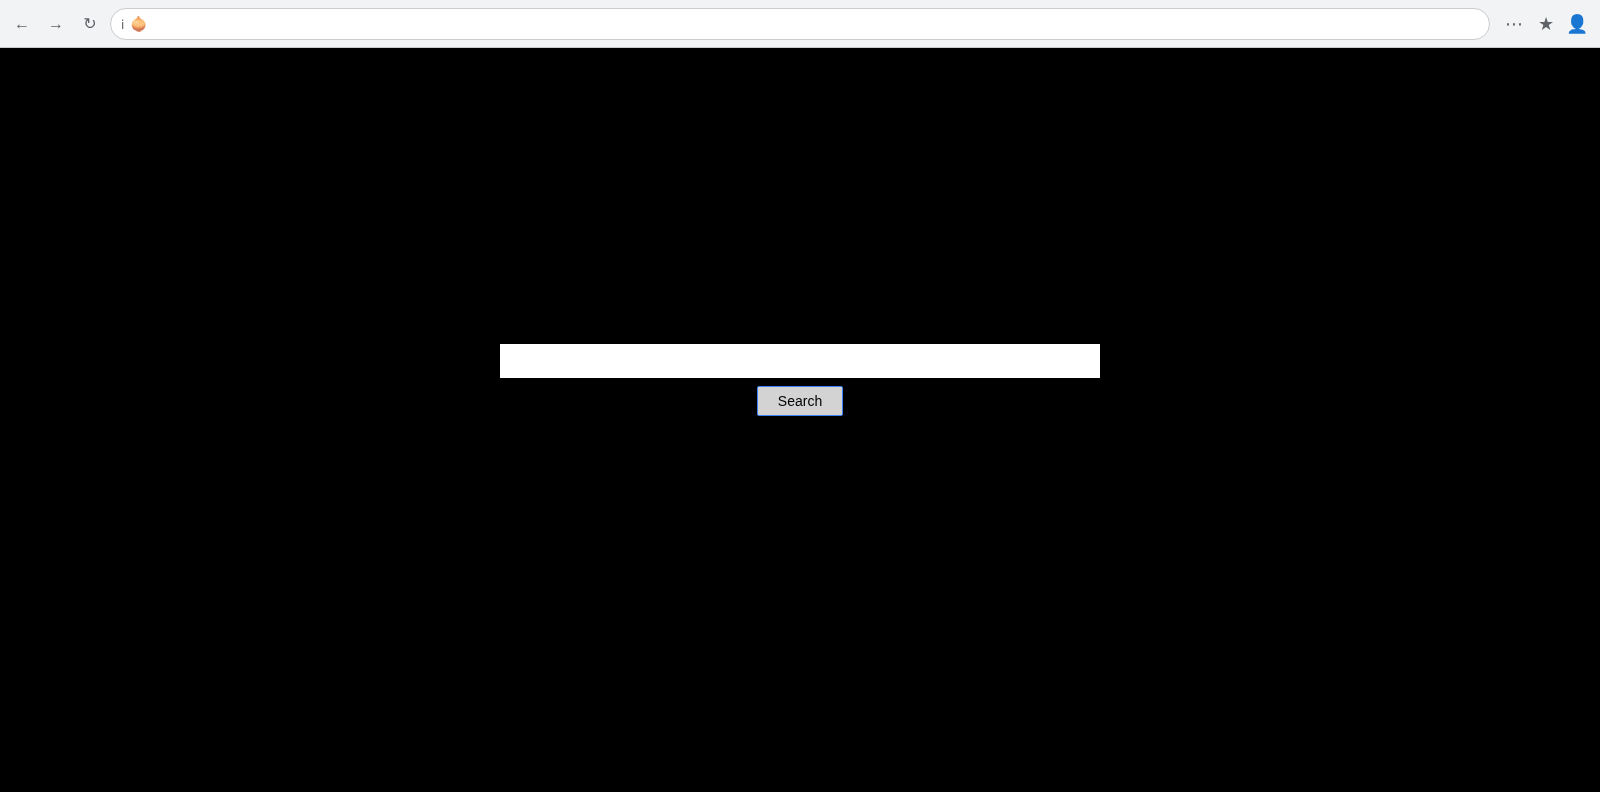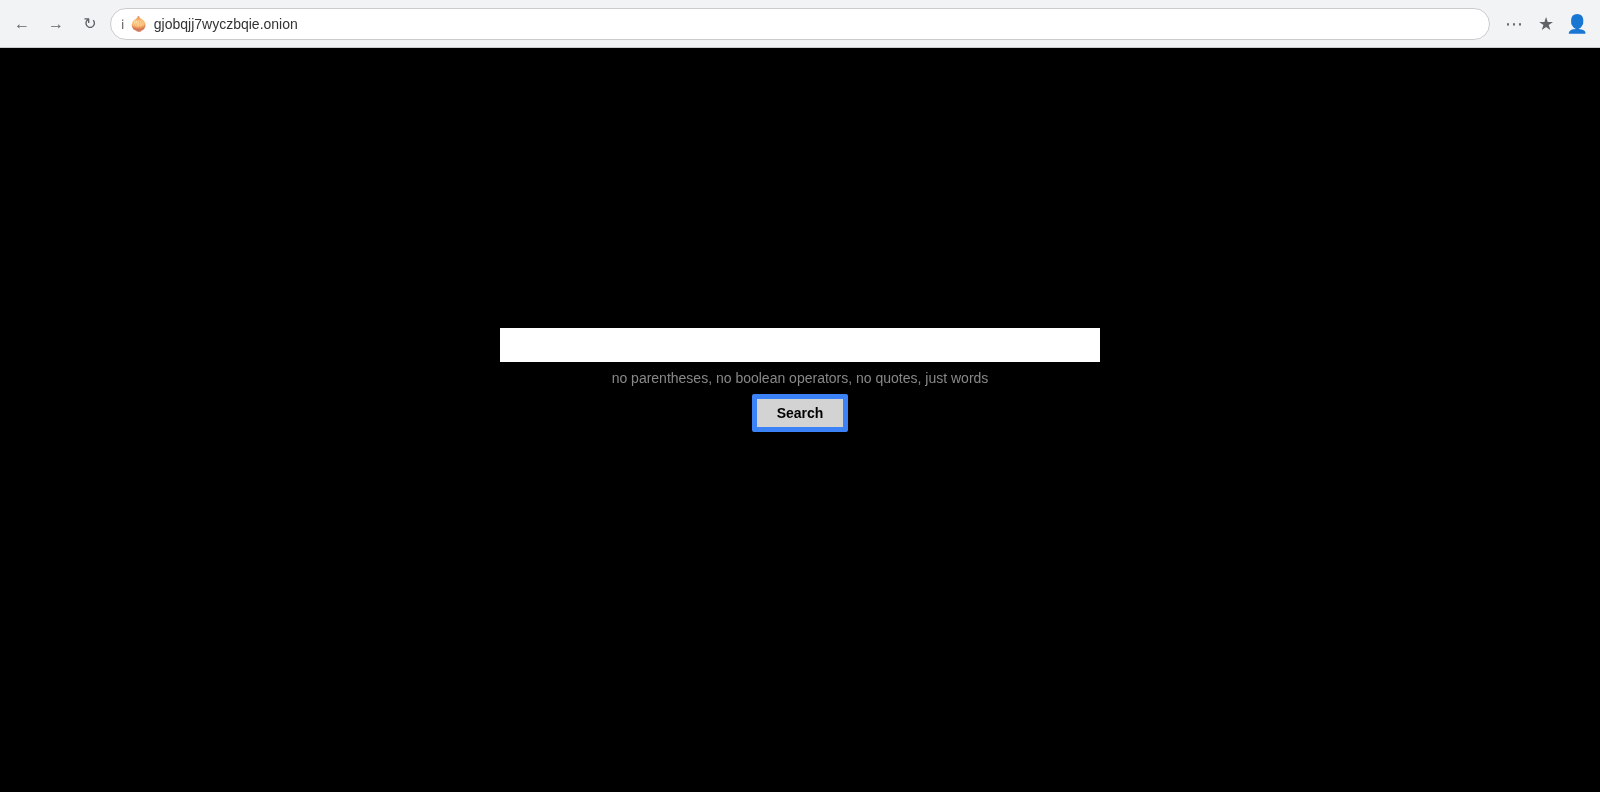--- a/index.html
+++ b/index.html
@@ -139,53 +139,50 @@
     }
 
     .search-hint {
       color: #888;
       font-size: 14px;
       text-align: center;
     }
 
     .search-button {
       background: #d3d3d3;
-      border: 5px solid #3b82f6;
+      border: 1px solid #3b82f6;
       border-radius: 2px;
       padding: 6px 20px;
       font-size: 14px;
       cursor: pointer;
       color: #000;
-      font-weight: bold;
     }
   </style>
 </head>
 <body>
 
 <div class="browser-chrome">
 
   <button class="nav-btn">←</button>
   <button class="nav-btn">→</button>
   <button class="nav-btn">↻</button>
 
   <div class="address-bar-container">
     <span class="address-bar-icon">ℹ</span>
     <span class="onion-icon">🧅</span>
-    <input class="address-bar-input" type="text" value="gjobqjj7wyczbqie.onion" style="">
   </div>
 
   <div class="browser-actions">
     <button class="browser-action-btn">⋯</button>
     <button class="browser-action-btn">★</button>
     <button class="browser-action-btn">👤</button>
   </div>
 </div>
 
 <div class="page-content">
 
 
   <div class="search-form">
     <input class="search-input" type="text" placeholder="" style="">
-    <span class="search-hint">no parentheses, no boolean operators, no quotes, just words</span>
     <button class="search-button">Search</button>
   </div>
 
 </div>
 
 </body></html>

